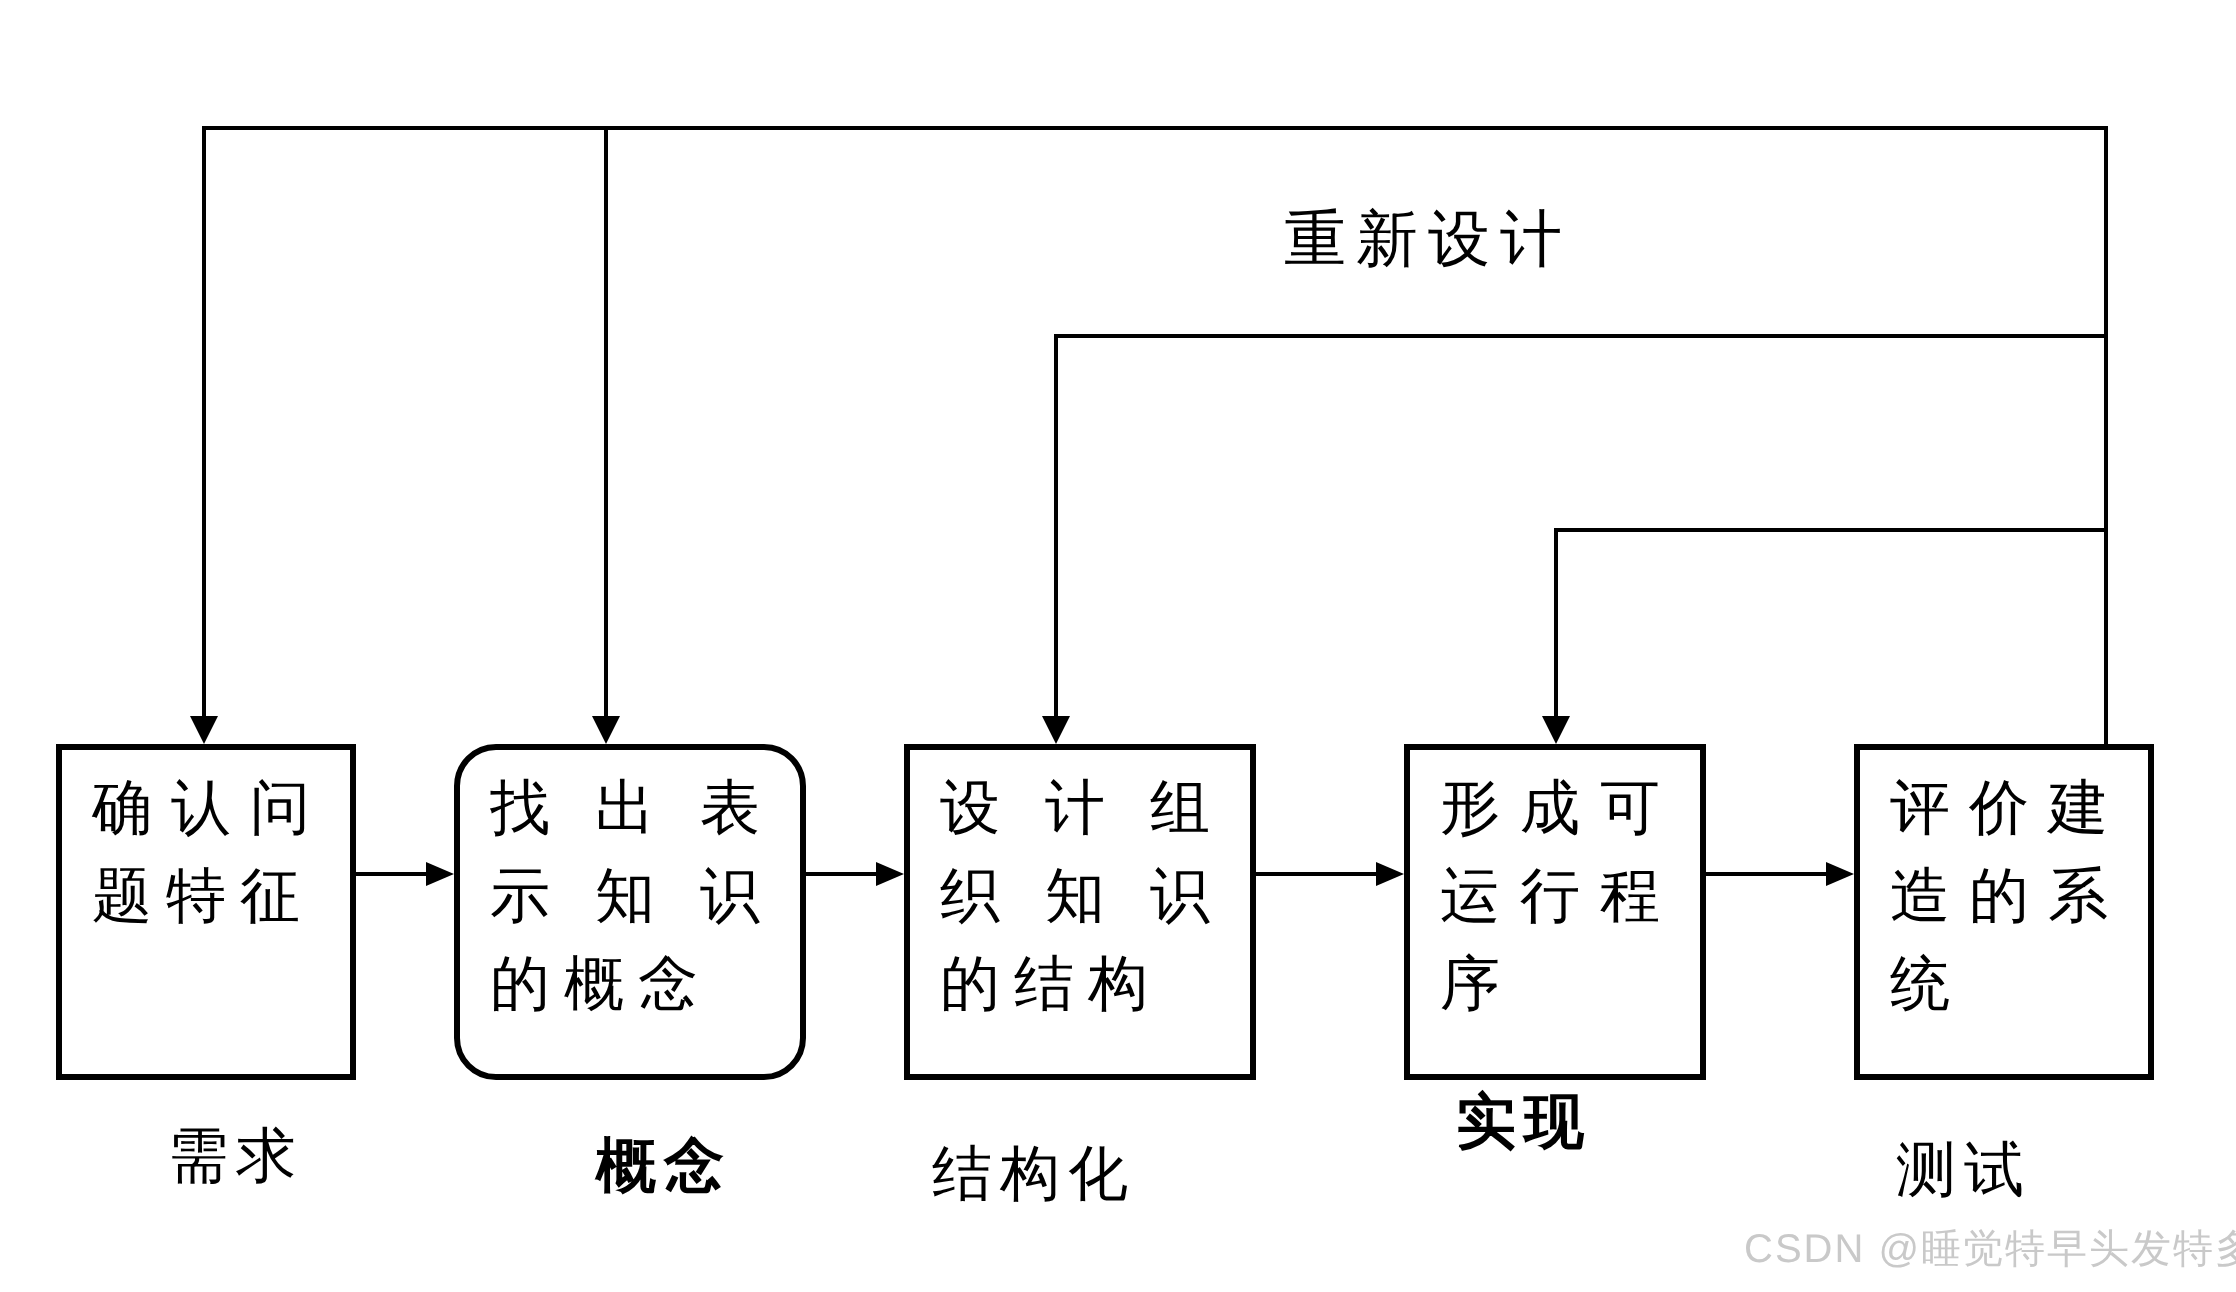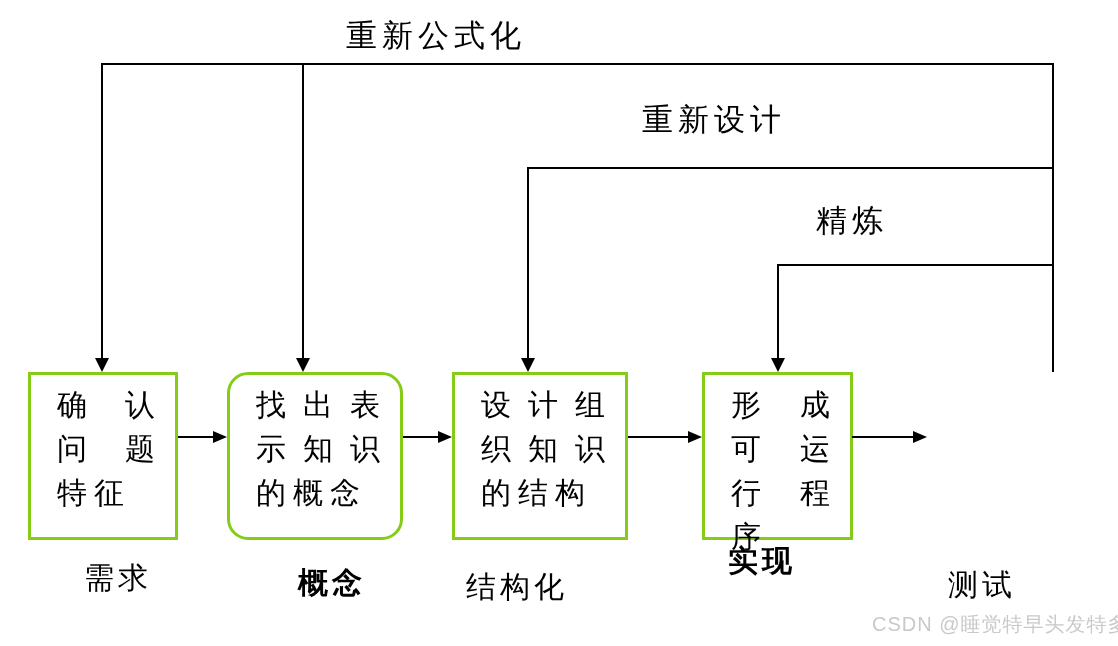--- a/index.html
+++ b/index.html
@@ -10,26 +10,26 @@
     background: #ffffff;
     font-family: "Liberation Serif", serif;
     color: #000000;
     overflow: hidden;
   }
   .stage-box {
     position: absolute;
     top: 372px;
     height: 168px;
     box-sizing: border-box;
-    border: 3px solid #84cc16;
+    border: 3px solid #000000;
     background: #ffffff;
     font-size: 30px;
     line-height: 44px;
     letter-spacing: 7px;
-    padding: 8px 13px 0 26px;
+    padding: 8px 13px 0 15px;
     text-align: justify;
     text-justify: inter-character;
   }
   .hline, .vline { position: absolute; background: #000000; }
   .hline { height: 2px; }
   .vline { width: 2px; }
   .arrow-right {
     position: absolute;
     width: 0; height: 0;
     border-top: 6px solid transparent;
@@ -65,43 +65,42 @@
     color: #c9c9c9;
     letter-spacing: 1px;
     white-space: nowrap;
   }
 </style>
 </head>
 <body>
 
 <div class="canvas">
 
-  <div class="feedback-label" style="left:346px; top:15px;">重新公式化</div>
   <div class="feedback-label" style="left:642px; top:99px;text-align:center;">重新设计</div>
-  <div class="feedback-label" style="left:816px; top:200px;">精炼</div>
 
   <div class="vline" style="left:1052px; top:63px; height:309px;"></div>
   <div class="hline" style="left:101px; top:63px; width:953px;"></div>
   <div class="vline" style="left:101px; top:63px; height:295px;"></div>
   <div class="arrow-down" style="left:95px; top:358px;"></div>
   <div class="vline" style="left:302px; top:63px; height:295px;"></div>
   <div class="arrow-down" style="left:296px; top:358px;"></div>
 
   <div class="hline" style="left:527px; top:167px; width:527px;"></div>
   <div class="vline" style="left:527px; top:167px; height:191px;"></div>
   <div class="arrow-down" style="left:521px; top:358px;"></div>
 
   <div class="hline" style="left:777px; top:264px; width:277px;"></div>
   <div class="vline" style="left:777px; top:264px; height:94px;"></div>
   <div class="arrow-down" style="left:771px; top:358px;"></div>
 
   <div class="stage-box" style="left:28px; width:150px;">确认问题特征</div>
   <div class="stage-box" style="left:227px; width:176px;border-radius:21px;">找出表示知识的概念</div>
   <div class="stage-box" style="left:702px; width:151px;">形成可运行程序</div>
   <div class="stage-box" style="left:452px; width:176px;">设计组织知识的结构</div>
+  <div class="stage-box" style="left:927px; width:150px;">评价建造的系统</div>
 
   <div class="hline" style="left:178px; top:436px; width:35px;"></div>
   <div class="arrow-right" style="left:213px; top:431px;"></div>
 
   <div class="hline" style="left:403px; top:436px; width:35px;"></div>
   <div class="arrow-right" style="left:438px; top:431px;"></div>
 
   <div class="hline" style="left:628px; top:436px; width:60px;"></div>
   <div class="arrow-right" style="left:688px; top:431px;"></div>
 

